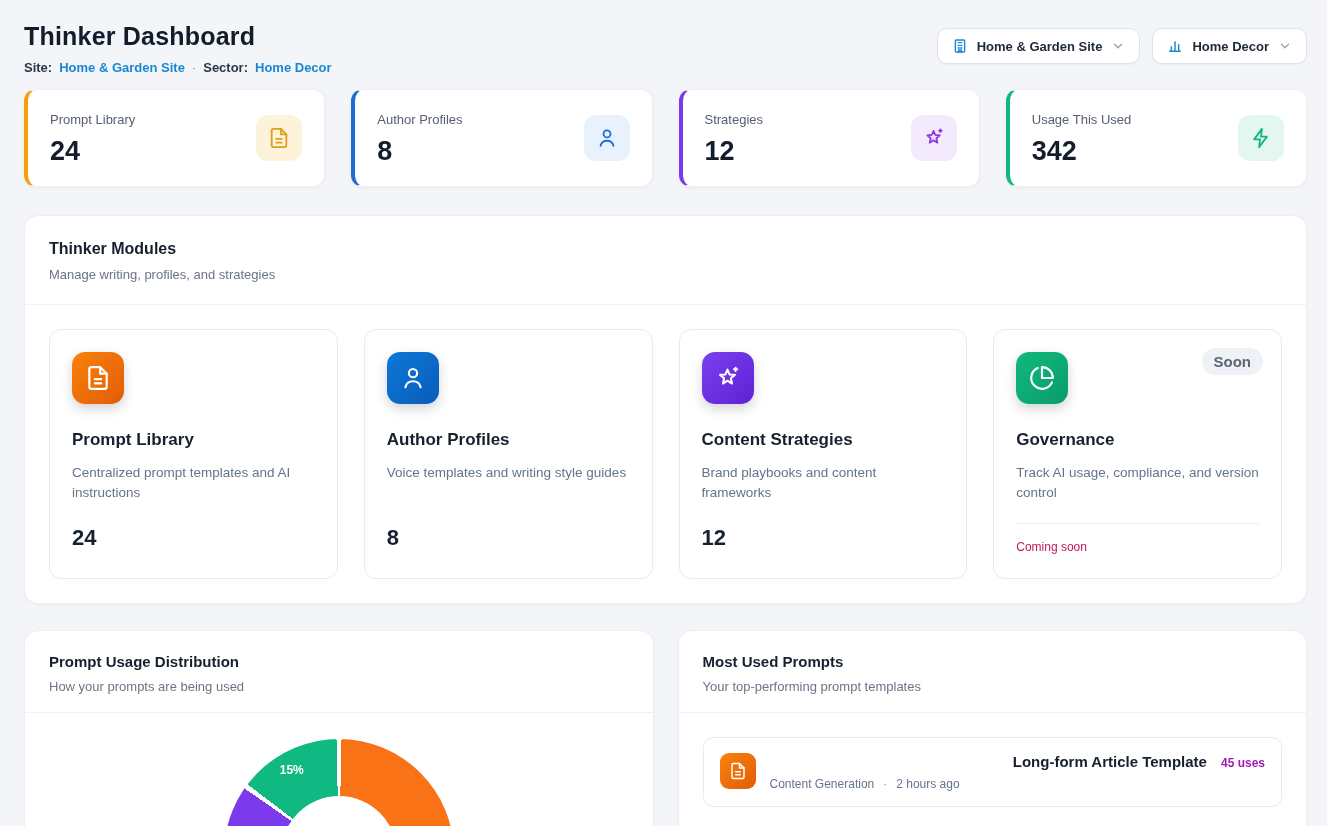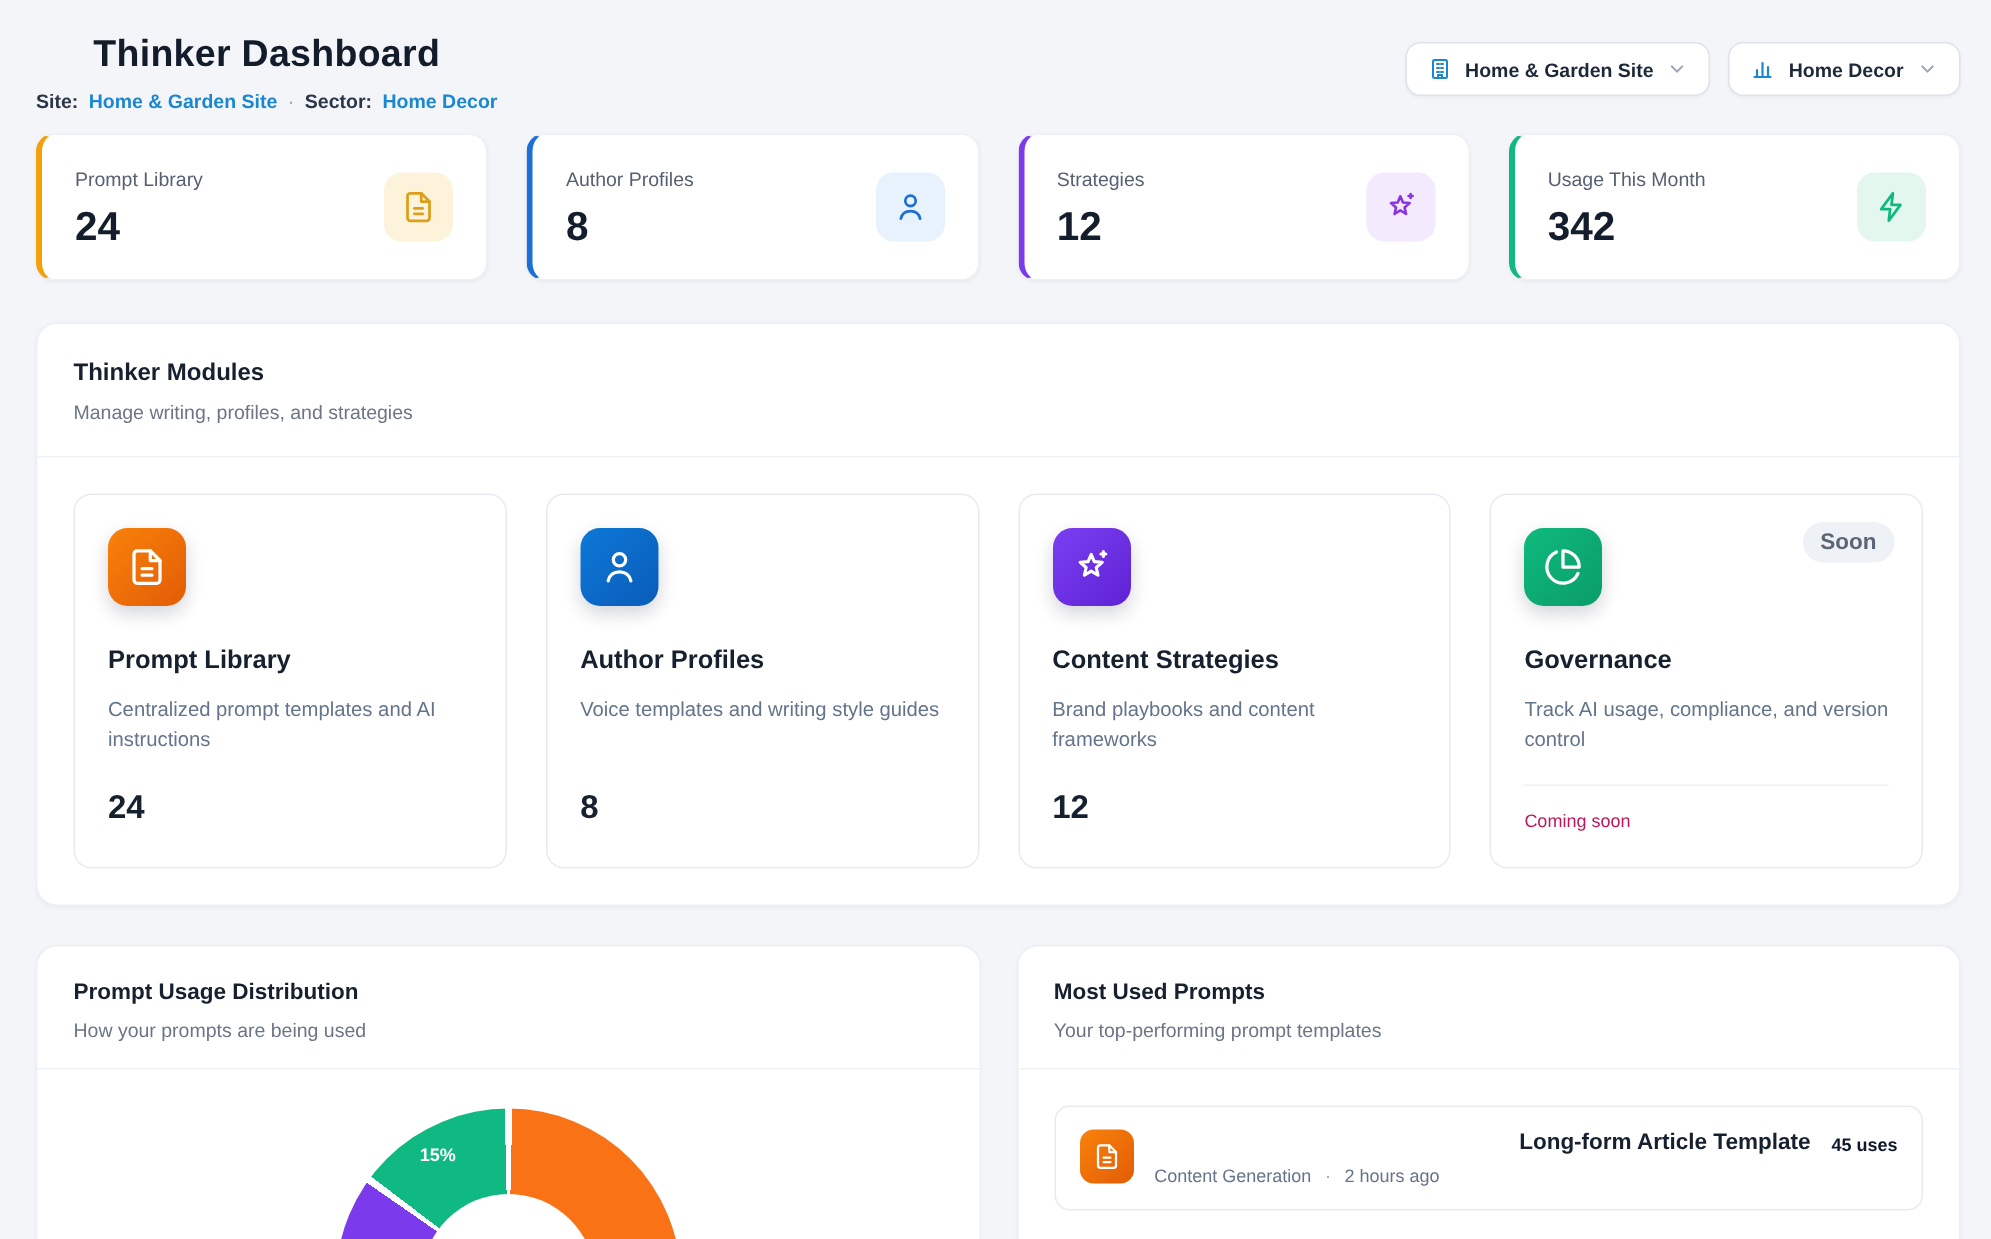--- a/index.html
+++ b/index.html
@@ -7,21 +7,21 @@
   body {
     width:1327px; height:826px; overflow:hidden;
     background:#f3f5f8;
     font-family:"Liberation Sans", sans-serif;
     color:#16202e;
   }
   .page { padding:22px 20px 0 24px; }
 
   
   .topbar { display:flex; justify-content:space-between; align-items:flex-start; margin-bottom:14px; }
-  .page-title { margin:0; font-size:25px; font-weight:800; color:#121c2b; letter-spacing:.2px;text-align:center; }
+  .page-title { margin:0; font-size:25px; font-weight:800; color:#121c2b; letter-spacing:.2px; }
   .subtitle { margin-top:9px; font-size:13px; font-weight:700; color:#2b3648; display:flex; gap:7px; align-items:flex-start; }
   .sub-link { color:#1a87d0; text-decoration:none; cursor:pointer; }
   .sub-dot { color:#8a94a4; font-weight:400; }
   .selectors { display:flex; gap:12px; margin-top:6px; }
   .selector {
     display:flex; align-items:center; gap:9px; background:#fff;
     border:1px solid #dde3ea; border-radius:10px; padding:9px 14px;
     font-family:inherit; font-size:13px; font-weight:700; color:#1d2838; cursor:pointer;
     box-shadow:0 1px 2px rgba(16,24,40,.04);
   }
@@ -80,21 +80,21 @@
   .donut::after { content:""; position:absolute; inset:57px; background:#fff; border-radius:50%; }
   .donut-label { position:absolute; left:56px; top:24px; color:#fff; font-size:12px; font-weight:700; z-index:2; }
 
   
   .prompt-list { padding:24px; }
   .prompt-item { display:flex; align-items:flex-start; gap:14px; border:1px solid #e7ebf0; border-radius:10px; padding:15px 16px; cursor:pointer; background:#fff;text-align:right; }
   .prompt-icon { width:36px; height:36px; border-radius:9px; color:#fff; display:flex; align-items:center; justify-content:center; flex:none; }
   .prompt-info { flex:1; min-width:0; }
   .prompt-title { font-size:15px; font-weight:800; color:#16202e; margin-bottom:7px; }
   .prompt-meta { font-size:12px; color:#64748b; display:flex; gap:9px; align-items:center; }
-  .prompt-uses { font-size:12px; font-weight:800; color:#0f172a; margin-top:3px; }
+  .prompt-uses { font-size:12px; font-weight:800; color:#a21caf; margin-top:3px; }
 
   svg { display:block; }
 </style>
 </head>
 <body>
 
 <div class="page">
 
   <header class="topbar">
     <div>
@@ -175,21 +175,21 @@
       </div>
       <div class="stat-icon tint-purple">
         <svg width="22" height="22" viewBox="0 0 24 24" fill="none" stroke="currentColor" stroke-width="1.9" stroke-linecap="round" stroke-linejoin="round">
             <path d="M11.5 4.2 13.4 8.7l4.9.4-3.7 3.2 1.1 4.8-4.2-2.6-4.2 2.6 1.1-4.8-3.7-3.2 4.9-.4z"></path>
             <path d="M19 2.5v3M17.5 4h3"></path>
           </svg>
       </div>
     </div>
     <div class="stat-card" style="border-left-color: rgb(16, 185, 129);">
       <div>
-        <div class="stat-label">Usage This Month</div>
+        <div class="stat-label">Usage This Used</div>
         <div class="stat-value">342</div>
       </div>
       <div class="stat-icon tint-green">
         <svg width="22" height="22" viewBox="0 0 24 24" fill="none" stroke="currentColor" stroke-width="2" stroke-linecap="round" stroke-linejoin="round">
             <path d="M13 2 4.5 13.5H11L10 22l8.5-11.5H12z"></path>
           </svg>
       </div>
     </div>
   </section>
 

